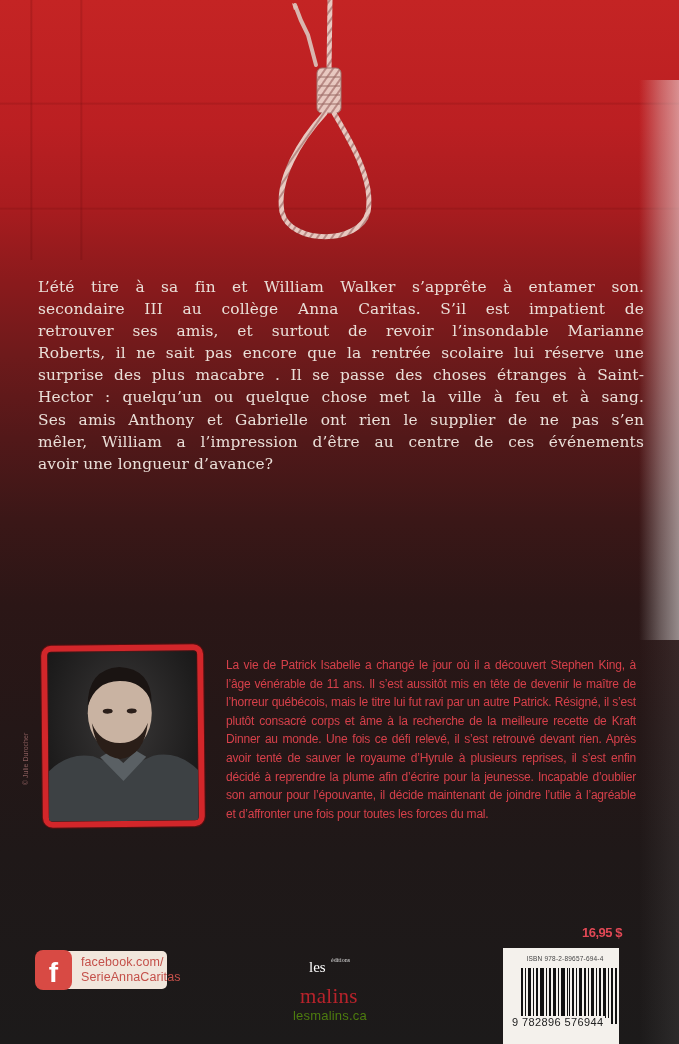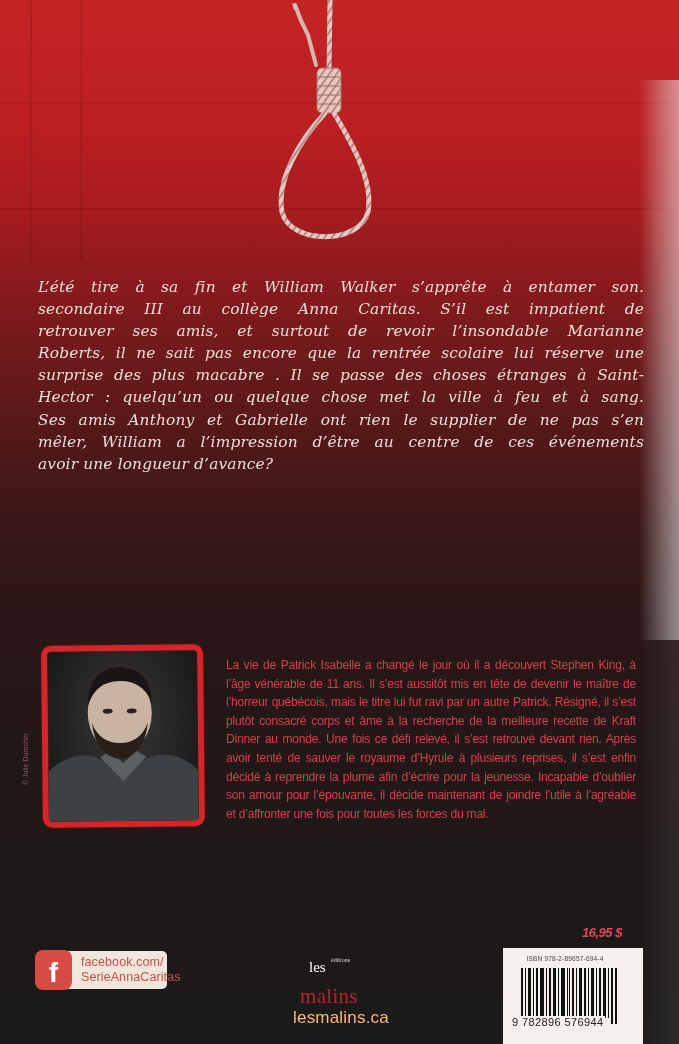--- a/index.html
+++ b/index.html
@@ -33,21 +33,20 @@
       position: absolute; right: 0; top: 640px; width: 40px; height: 404px;
       background: linear-gradient(90deg, rgba(255,255,255,0) 0%, rgba(160,160,160,0.12) 100%);
     }
     .noose { position: absolute; left: 270px; top: 0; width: 110px; height: 250px; }
 
     .synopsis {
       position: absolute; left: 38px; top: 276px; width: 606px;
       font-family: "DejaVu Serif", "Liberation Serif", serif;
       font-size: 15.4px; line-height: 22.1px; color: #eadfd8;
       letter-spacing: 0.15px;
-      font-style: italic;
     }
     .synopsis .line { white-space: nowrap; display: block; text-align: justify; text-align-last: justify; }
     .synopsis .line.last { text-align-last: left; }
 
     .author-photo-frame {
       position: absolute; left: 42px; top: 645px; width: 150px; height: 170px;
       border: 6px solid #d2262a; border-radius: 10px;
       box-shadow: 0 0 0 1px rgba(120,10,10,0.6), inset 0 0 0 1px rgba(120,10,10,0.4);
       transform: rotate(-0.6deg);
       background: radial-gradient(ellipse at 50% 40%, #3a3838 0%, #1e1d1d 70%, #141313 100%);
@@ -58,24 +57,24 @@
       font-size: 7px; color: #8a5d5d; white-space: nowrap;
     }
     .bio {
       position: absolute; left: 226px; top: 656px; width: 410px;
       font-size: 12px; line-height: 18.6px; color: #d6404a;
       text-align: justify; letter-spacing: -0.2px;
     }
 
     .price {
       position: absolute; left: 582px; top: 925px;
-      font-size: 13px; font-weight: bold; color: #e24855; letter-spacing: -0.5px; font-style: italic;
+      font-size: 13px; font-weight: bold; color: #e24855; letter-spacing: -0.5px;
     }
     .isbn-box {
-      position: absolute; left: 503px; top: 948px; width: 140px; height: 96px;
+      position: absolute; left: 503px; top: 948px; width: 116px; height: 96px;
       background: #f4f1ec;
     }
     .isbn-label {
       position: absolute; left: 0; top: 7px; width: 124px; text-align: center;
       font-size: 6.5px; color: #444; letter-spacing: 0.2px;
     }
     .barcode { position: absolute; left: 18px; top: 20px; width: 96px; height: 56px; }
     .barcode-digits {
       position: absolute; left: 8px; top: 68px; font-size: 11px; color: #222;
       font-family: "Liberation Sans", sans-serif; letter-spacing: 0.4px;
@@ -101,21 +100,21 @@
     }
 
     .publisher {
       position: absolute; left: 295px; top: 957px; width: 80px; height: 40px;
     }
     .pub-editions { position: absolute; left: 36px; top: 0; font-size: 6px; color: #ddd; font-family: "Liberation Serif", serif; }
     .pub-les { position: absolute; left: 14px; top: 3px; font-size: 15px; color: #ffffff; font-family: "Liberation Serif", serif; line-height: 1; }
     .pub-malins { position: absolute; left: 5px; top: 13px; font-size: 21px; color: #b8232b; font-family: "Liberation Serif", serif; line-height: 1; letter-spacing: 0.3px; margin-top: 16px; }
     .pub-site {
       position: absolute; left: 293px; top: 1008px;
-      font-size: 17px; color: #fdba74; letter-spacing: 0.2px;
+      font-size: 13px; color: #4d7c0f; letter-spacing: 0.2px;
     }
   </style>
 </head>
 <body>
 
 <div class="cover"></div>
 <div class="grid-lines"></div>
 <div class="edge-light"></div>
 <div class="edge-light-lower"></div>
 

